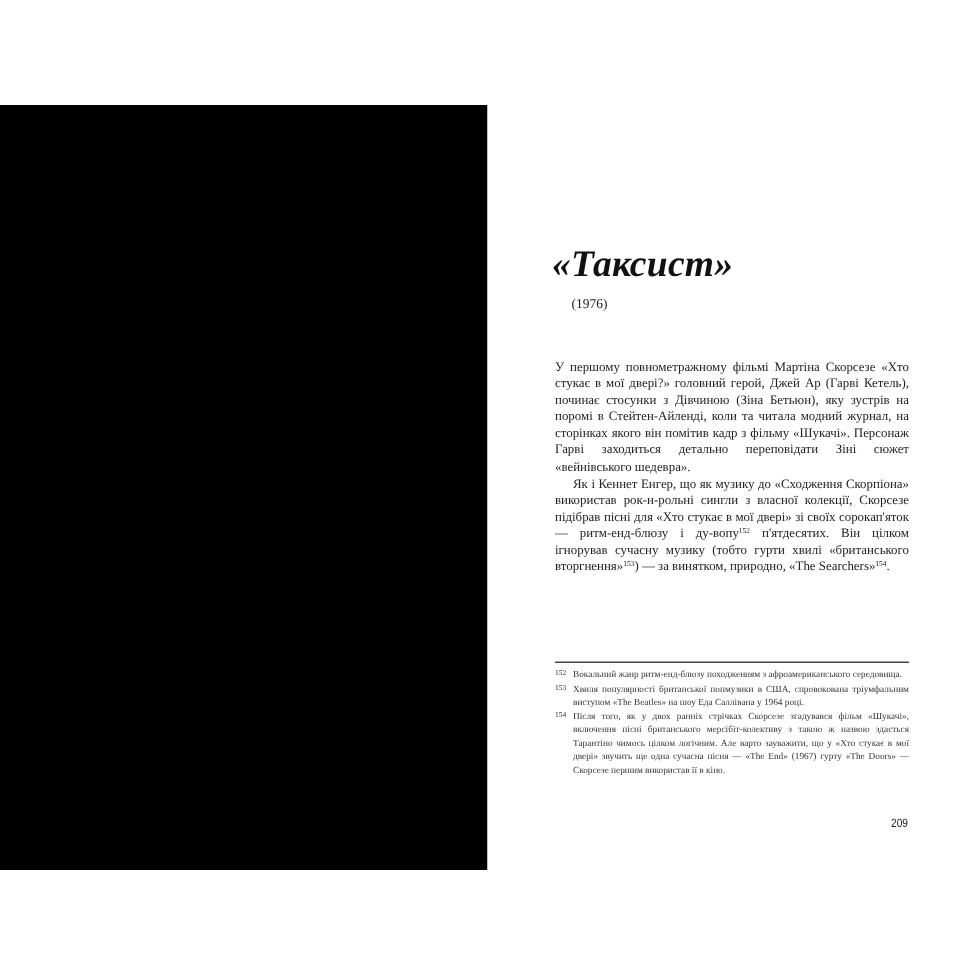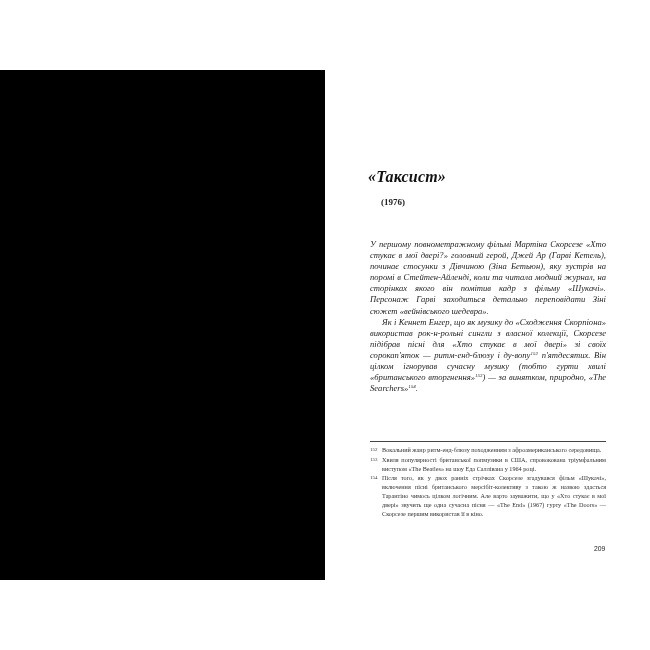--- a/index.html
+++ b/index.html
@@ -8,30 +8,30 @@
       font-family: "Liberation Serif", "DejaVu Serif", serif; color: #1a1a1a;
     }
     .black-page {
       position: absolute; left: 0; top: 70px; width: 325px; height: 510px; background: #000000;
     }
     .right-page {
       position: absolute; left: 325px; top: 70px; width: 325px; height: 510px; background: #ffffff;
     }
     .title {
       position: absolute; left: 368px; top: 162px; margin: 0;
-      font-size: 16px; font-weight: bold; font-style: italic; line-height: 30px; color: #111;
+      font-size: 25px; font-weight: bold; font-style: italic; line-height: 30px; color: #111;
       letter-spacing: 0.2px;
     }
     .year {
       position: absolute; left: 381px; top: 196px;
-      font-size: 9px; font-weight: bold; line-height: 12px; color: #222;
+      font-size: 9px; font-weight: normal; line-height: 12px; color: #222;
     }
     .body-text {
       position: absolute; left: 370px; top: 239px; width: 236px;
-      font-size: 8.6px; line-height: 11.1px; text-align: justify; color: #222; font-style: italic;
+      font-size: 8.6px; line-height: 11.1px; text-align: justify; color: #222;
     }
     .body-text p { margin: 0; }
     .body-text p.indent { text-indent: 12px; }
     .body-text sup, .footnotes sup { font-size: 5px; line-height: 0; vertical-align: 3px; }
     .fn-rule {
       position: absolute; left: 370px; top: 441px; width: 236px; height: 0; border-top: 0.8px solid #444;
     }
     .footnotes {
       position: absolute; left: 370px; top: 446px; width: 236px;
       font-size: 6.2px; line-height: 8.8px; color: #333; text-align: justify;

